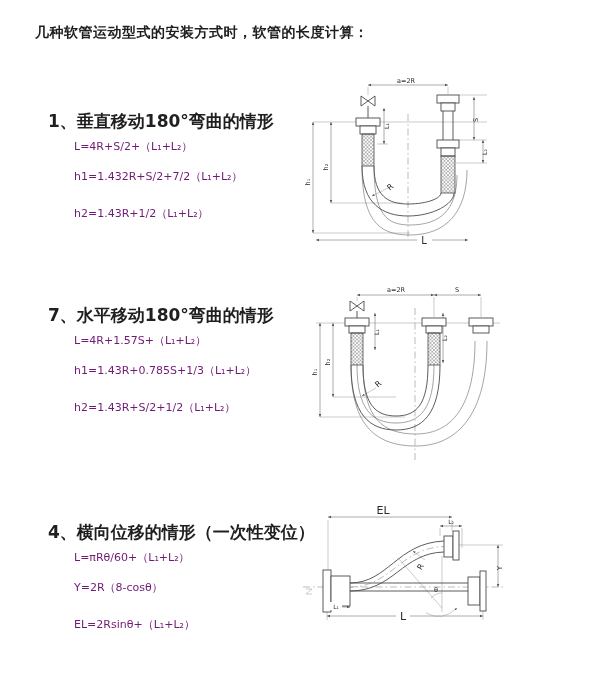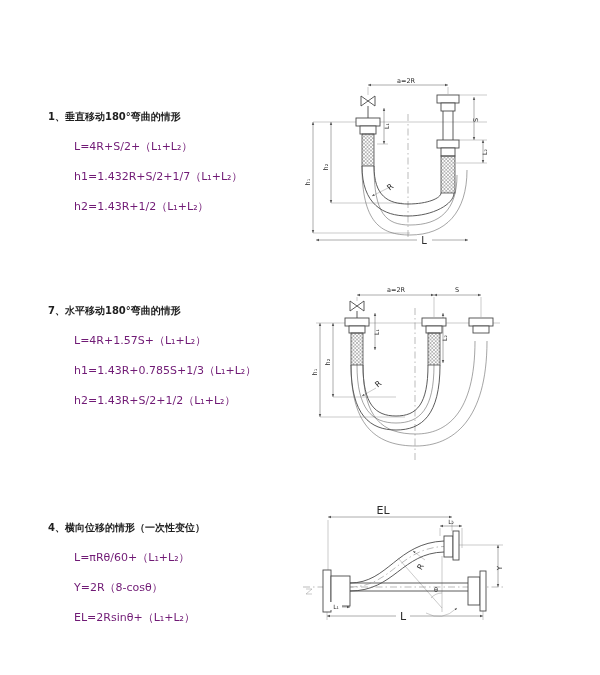--- a/index.html
+++ b/index.html
@@ -1,44 +1,45 @@
 <!DOCTYPE html>
 <html><head>
 <meta charset="utf-8">
 <style>
   html,body{margin:0;padding:0;background:#fff;}
   .page{position:relative;width:600px;height:675px;background:#ffffff;overflow:hidden;
         font-family:"DejaVu Sans","Liberation Sans",sans-serif;color:#1f1f1f;}
   .title{position:absolute;left:35px;top:24px;font-size:14px;font-weight:600;letter-spacing:.5px;}
   .sec{position:absolute;left:48px;width:270px;}
-  .sec-head{position:absolute;left:0;top:0;font-size:10px;font-weight:600;white-space:nowrap;}
+  .sec-head{position:absolute;left:0;top:0;font-size:17px;font-weight:600;white-space:nowrap;}
   .formula{position:absolute;left:26px;font-size:11px;white-space:nowrap;color:#701a75;}
-  .f1{top:29px}.f2{top:59px}.f3{top:89px}
+  .f1{top:29px}.f2{top:59px}.f3{top:96px}
   svg{position:absolute;}
   svg text{font-family:"DejaVu Sans","Liberation Sans",sans-serif;fill:#2c2c2c;}
   .dln{stroke:#666;stroke-width:.55;fill:none;}
   .thn{stroke:#8a8a8a;stroke-width:.45;fill:none;}
   .cl{stroke:#777;stroke-width:.5;fill:none;stroke-dasharray:7 3 1.5 3;}
   .pt{stroke:#4a4a4a;stroke-width:.9;fill:none;}
   .pt2{stroke:#5a5a5a;stroke-width:.55;fill:none;}
   .fl{fill:#ffffff;stroke:#4a4a4a;stroke-width:.9;}
   .t6{font-size:6px;}.t65{font-size:6.5px;}.t7{font-size:7px;}.t8{font-size:8px;}
   .t10{font-size:10px;}.t11{font-size:11px;}
   .wbg{fill:#ffffff;}
 </style>
 </head>
 <body>
 
 <div class="page">
 
+  <div class="title">几种软管运动型式的安装方式时，软管的长度计算：</div>
 
   <div class="sec" style="top:110px">
     <div class="sec-head">1、垂直移动180°弯曲的情形</div>
     <div class="formula f1">L=4R+S/2+（L₁+L₂）</div>
-    <div class="formula f2">h1=1.432R+S/2+1/7（L₁+L₂）</div>
+    <div class="formula f2">h1=1.432R+S/2+7/2（L₁+L₂）</div>
     <div class="formula f3">h2=1.43R+1/2（L₁+L₂）</div>
   </div>
 
   <div class="sec" style="top:304px">
     <div class="sec-head">7、水平移动180°弯曲的情形</div>
     <div class="formula f1">L=4R+1.57S+（L₁+L₂）</div>
     <div class="formula f2">h1=1.43R+0.785S+1/3（L₁+L₂）</div>
     <div class="formula f3">h2=1.43R+S/2+1/2（L₁+L₂）</div>
   </div>
 

